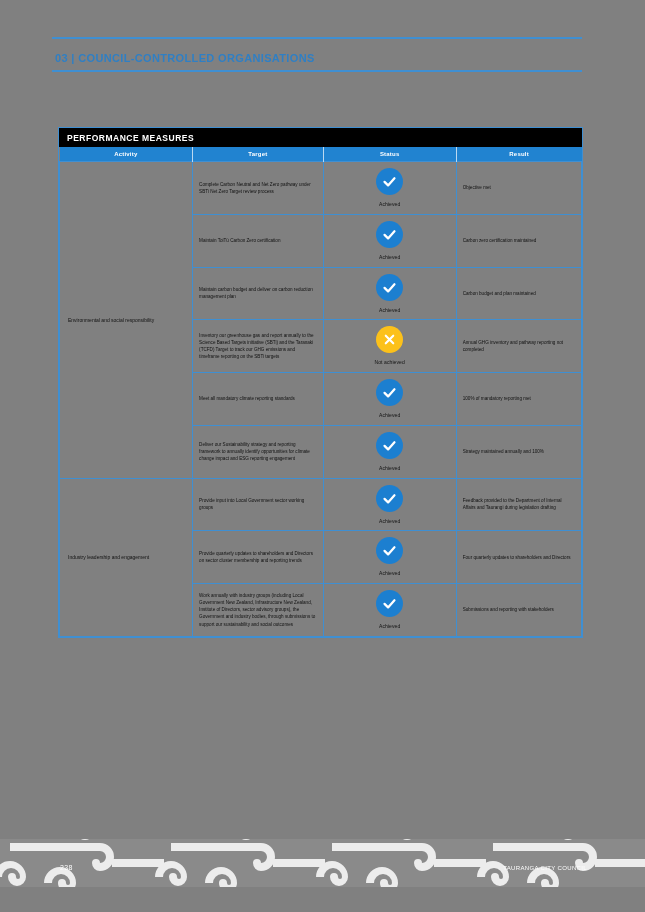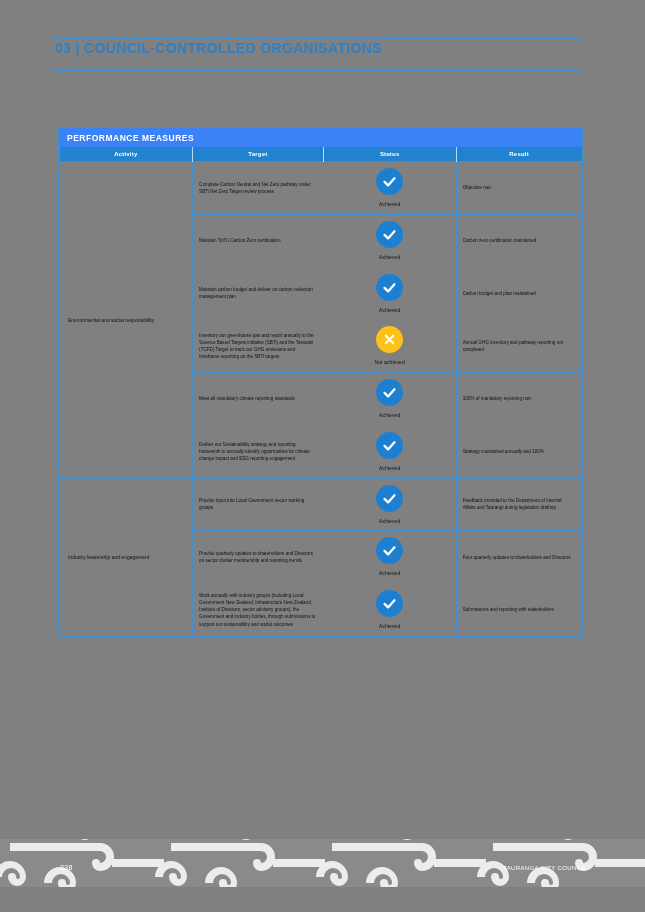--- a/index.html
+++ b/index.html
@@ -11,33 +11,33 @@
     overflow:hidden;
     position:relative;
   }
   .page{position:absolute;inset:0;}
 
   
   .hdr-rule{position:absolute;left:52px;width:530px;height:2px;background:#3f8fd2;}
   .hdr-rule.top{top:37px;}
   .hdr-rule.bot{top:70px;}
   .hdr-title{
-    position:absolute;left:55px;top:40px;width:400px;
-    font-size:14px;font-weight:bold;letter-spacing:.35px;
+    position:absolute;left:55px;top:52px;width:400px;
+    font-size:11px;font-weight:bold;letter-spacing:.35px;
     color:#2f7fc4;text-transform:uppercase;white-space:nowrap;
   }
 
   
   .tbl{
     position:absolute;left:58px;top:127px;width:525px;
     border:1px solid #3f8fd2;
     box-sizing:border-box;
   }
   .tbl-title{
-    background:#3b82f6;color:#ffffff;
+    background:#000000;color:#ffffff;
     font-size:8.5px;font-weight:bold;letter-spacing:.5px;
     padding:5px 8px 4px 8px;
     text-transform:uppercase;
   }
   table{border-collapse:collapse;width:100%;table-layout:fixed;}
   th{
     background:#2183d0;color:#fff;
     font-size:6px;font-weight:bold;
     text-align:center;
     padding:4px 2px;

